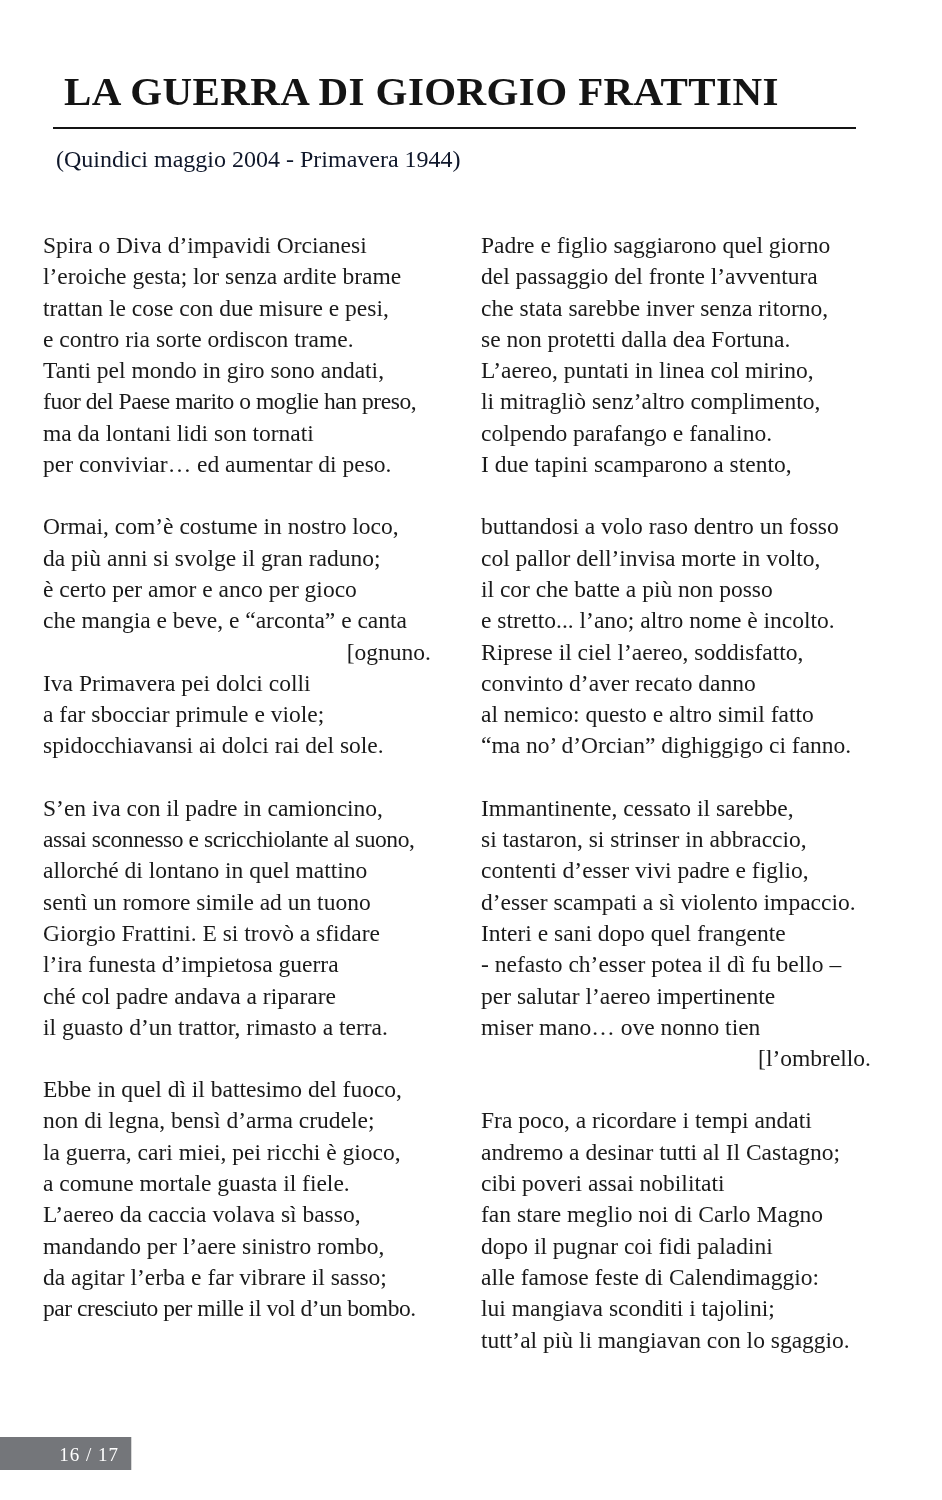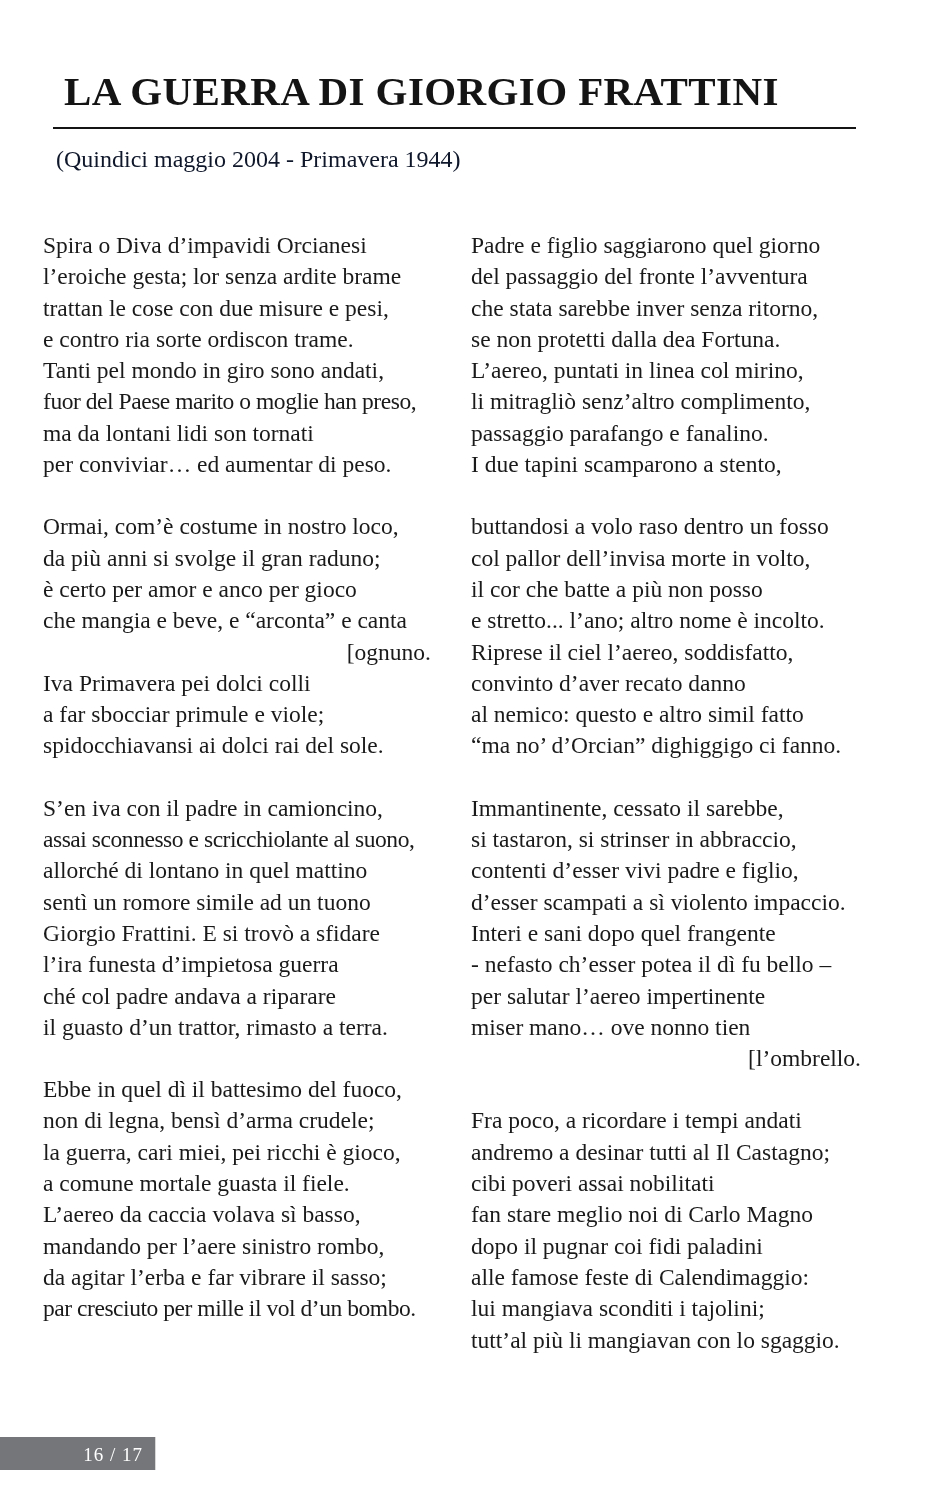--- a/index.html
+++ b/index.html
@@ -62,21 +62,21 @@
     position: absolute;
     left: 0;
     top: 230px;
     width: 942px;
   }
   .column {
     position: absolute;
     top: 0;
   }
   .column-left  { left: 43px;  width: 388px; }
-  .column-right { left: 471px; width: 390px; }
+  .column-right { left: 481px; width: 390px; }
 
   .stanza {
     margin: 0 0 31px 0;
     padding: 0;
   }
   .verse-line {
     font-size: 23.5px;
     line-height: 31.3px;
     color: #1a1a1a;
     white-space: nowrap;
@@ -90,21 +90,21 @@
   
   .verse-line.condensed {
     letter-spacing: -0.45px;
   }
 
   
   .page-marker {
     position: absolute;
     left: 0;
     top: 1437px;
-    width: 156px;
+    width: 132px;
     height: 33px;
     background: #74767a;
     border-right: 1px solid #d8d8d8;
     box-sizing: border-box;
   }
   .page-marker-label {
     position: absolute;
     right: 12px;
     top: 50%;
     transform: translateY(-50%);
@@ -170,21 +170,21 @@
         </div>
       </div>
     <div class="column column-right" id="col-right">
         <div class="stanza">
           <div class="verse-line">Padre e figlio saggiarono quel giorno</div>
           <div class="verse-line">del passaggio del fronte l’avventura</div>
           <div class="verse-line">che stata sarebbe inver senza ritorno,</div>
           <div class="verse-line">se non protetti dalla dea Fortuna.</div>
           <div class="verse-line">L’aereo, puntati in linea col mirino,</div>
           <div class="verse-line">li mitragliò senz’altro complimento,</div>
-          <div class="verse-line">passaggio parafango e fanalino.</div>
+          <div class="verse-line">colpendo parafango e fanalino.</div>
           <div class="verse-line">I due tapini scamparono a stento,</div>
         </div>
         <div class="stanza">
           <div class="verse-line">buttandosi a volo raso dentro un fosso</div>
           <div class="verse-line">col pallor dell’invisa morte in volto,</div>
           <div class="verse-line">il cor che batte a più non posso</div>
           <div class="verse-line">e stretto... l’ano; altro nome è incolto.</div>
           <div class="verse-line">Riprese il ciel l’aereo, soddisfatto,</div>
           <div class="verse-line">convinto d’aver recato danno</div>
           <div class="verse-line">al nemico: questo e altro simil fatto</div>

